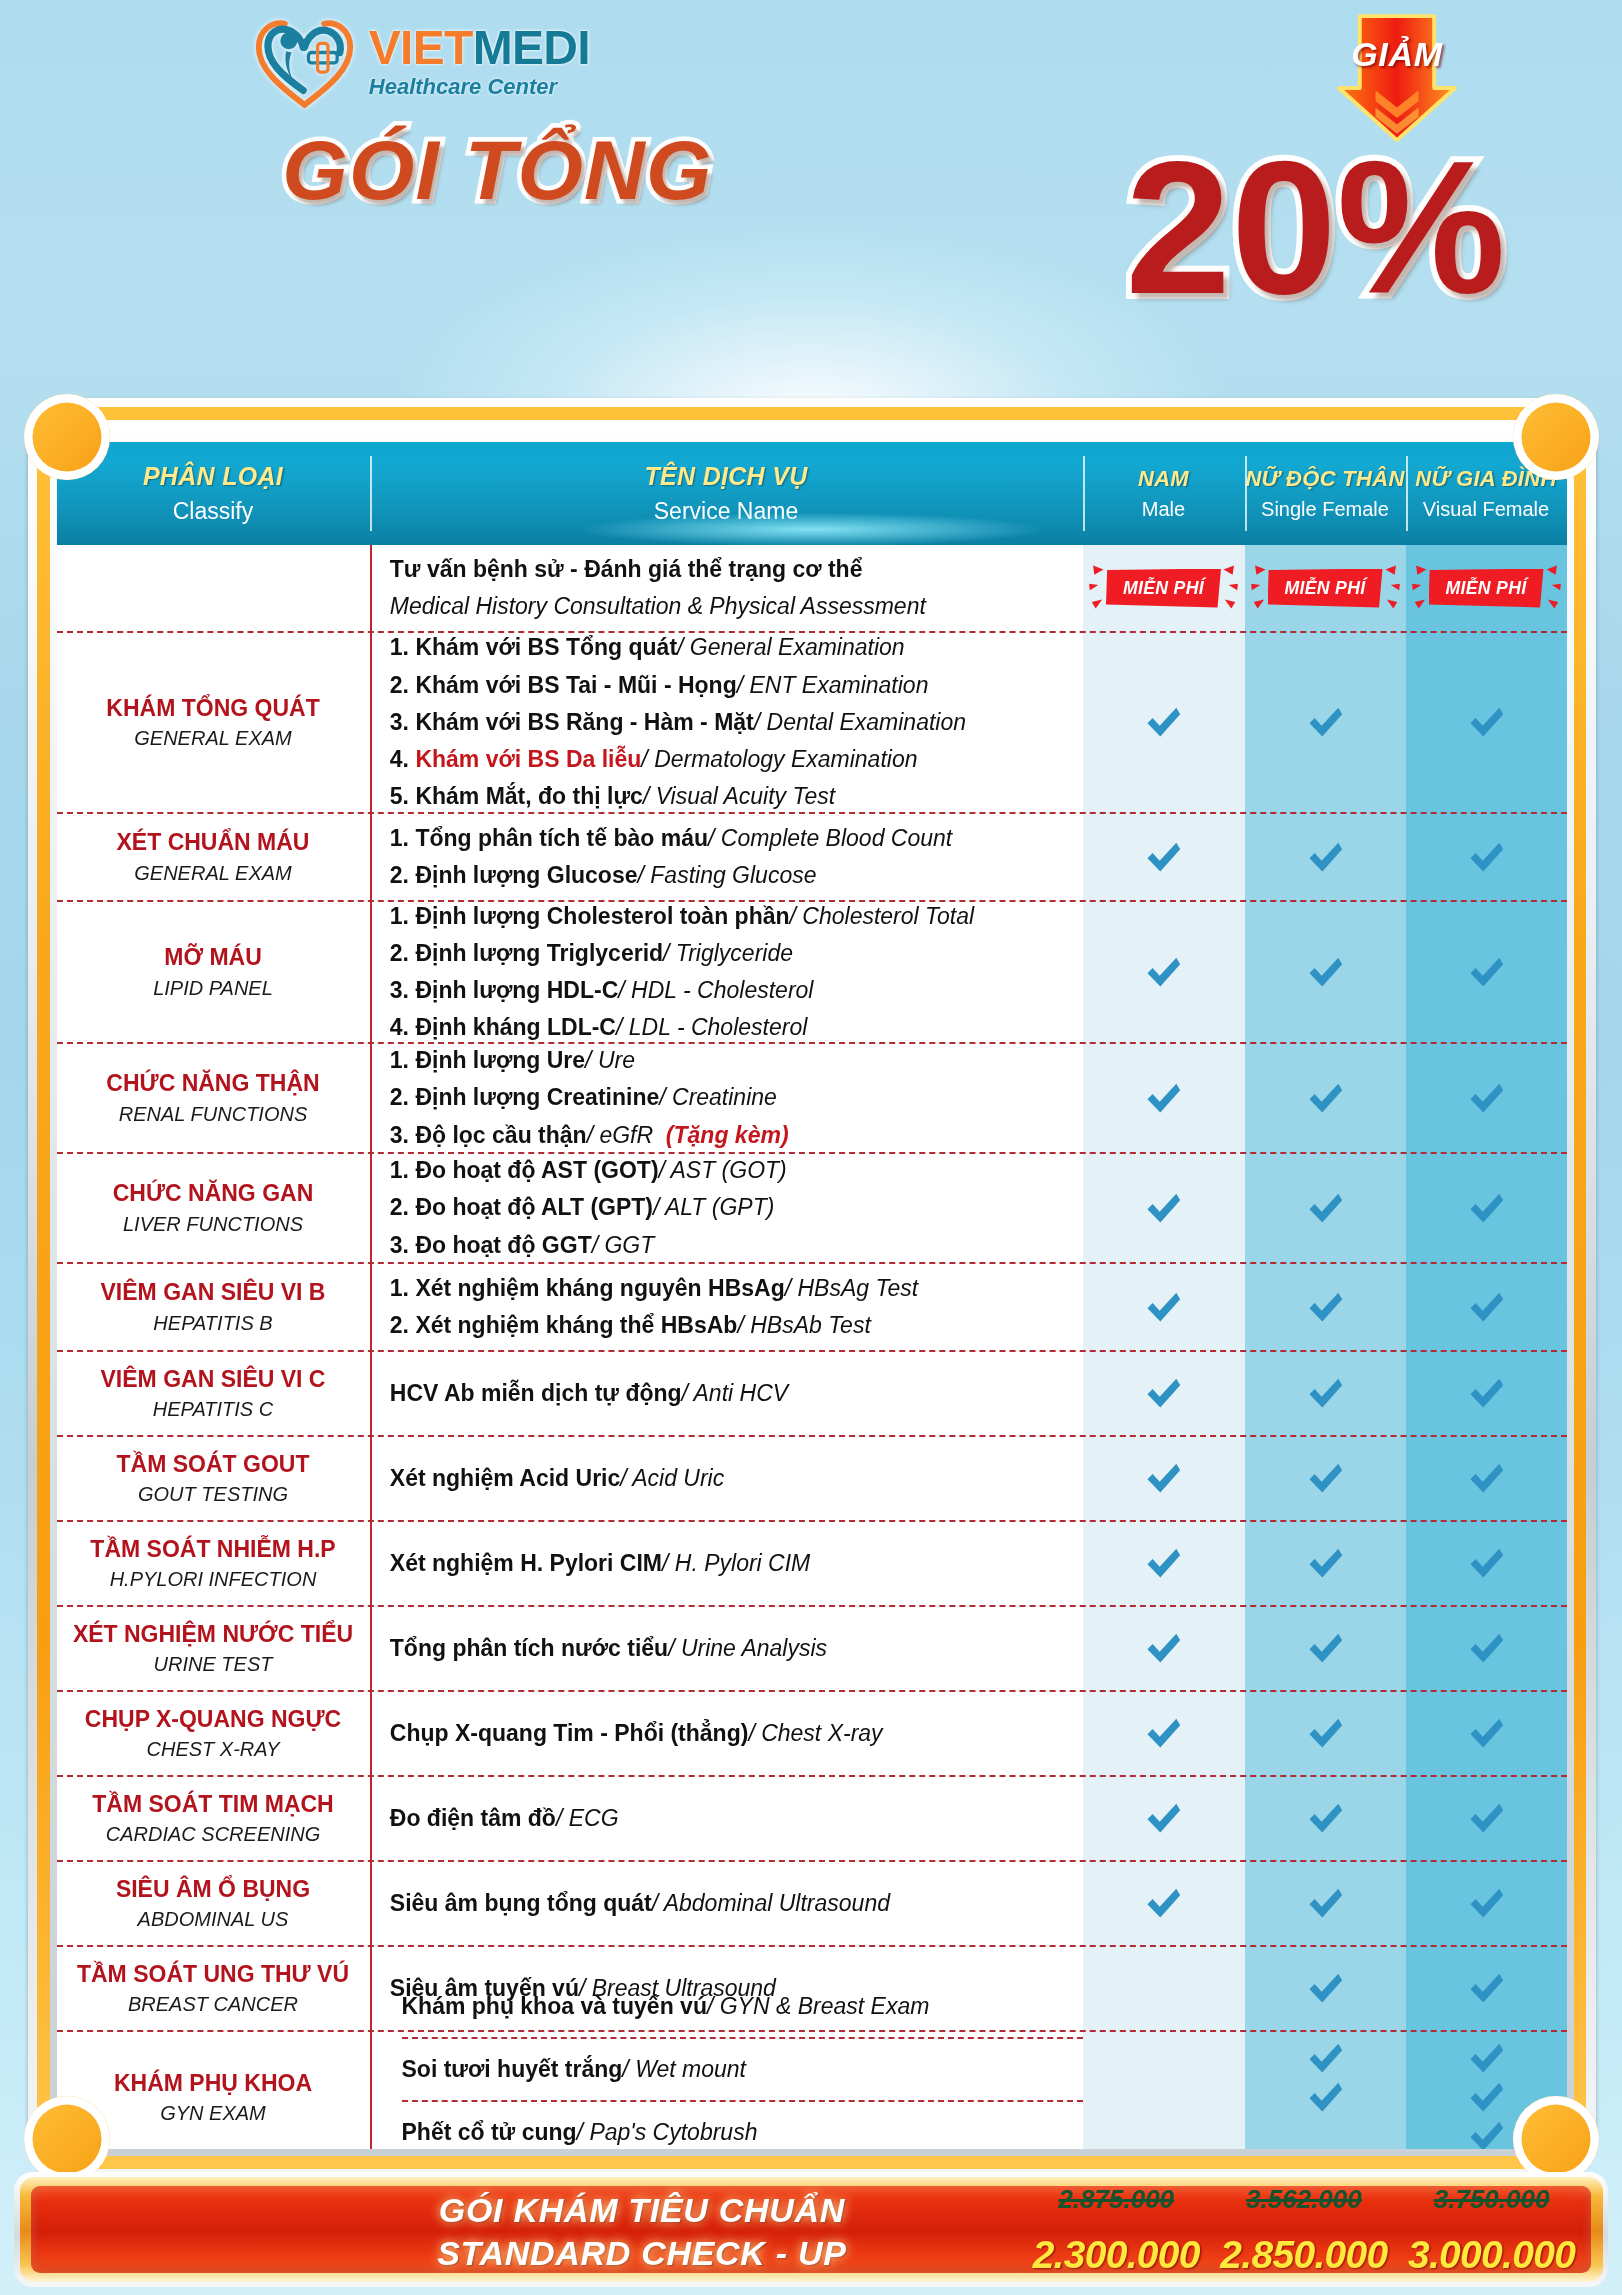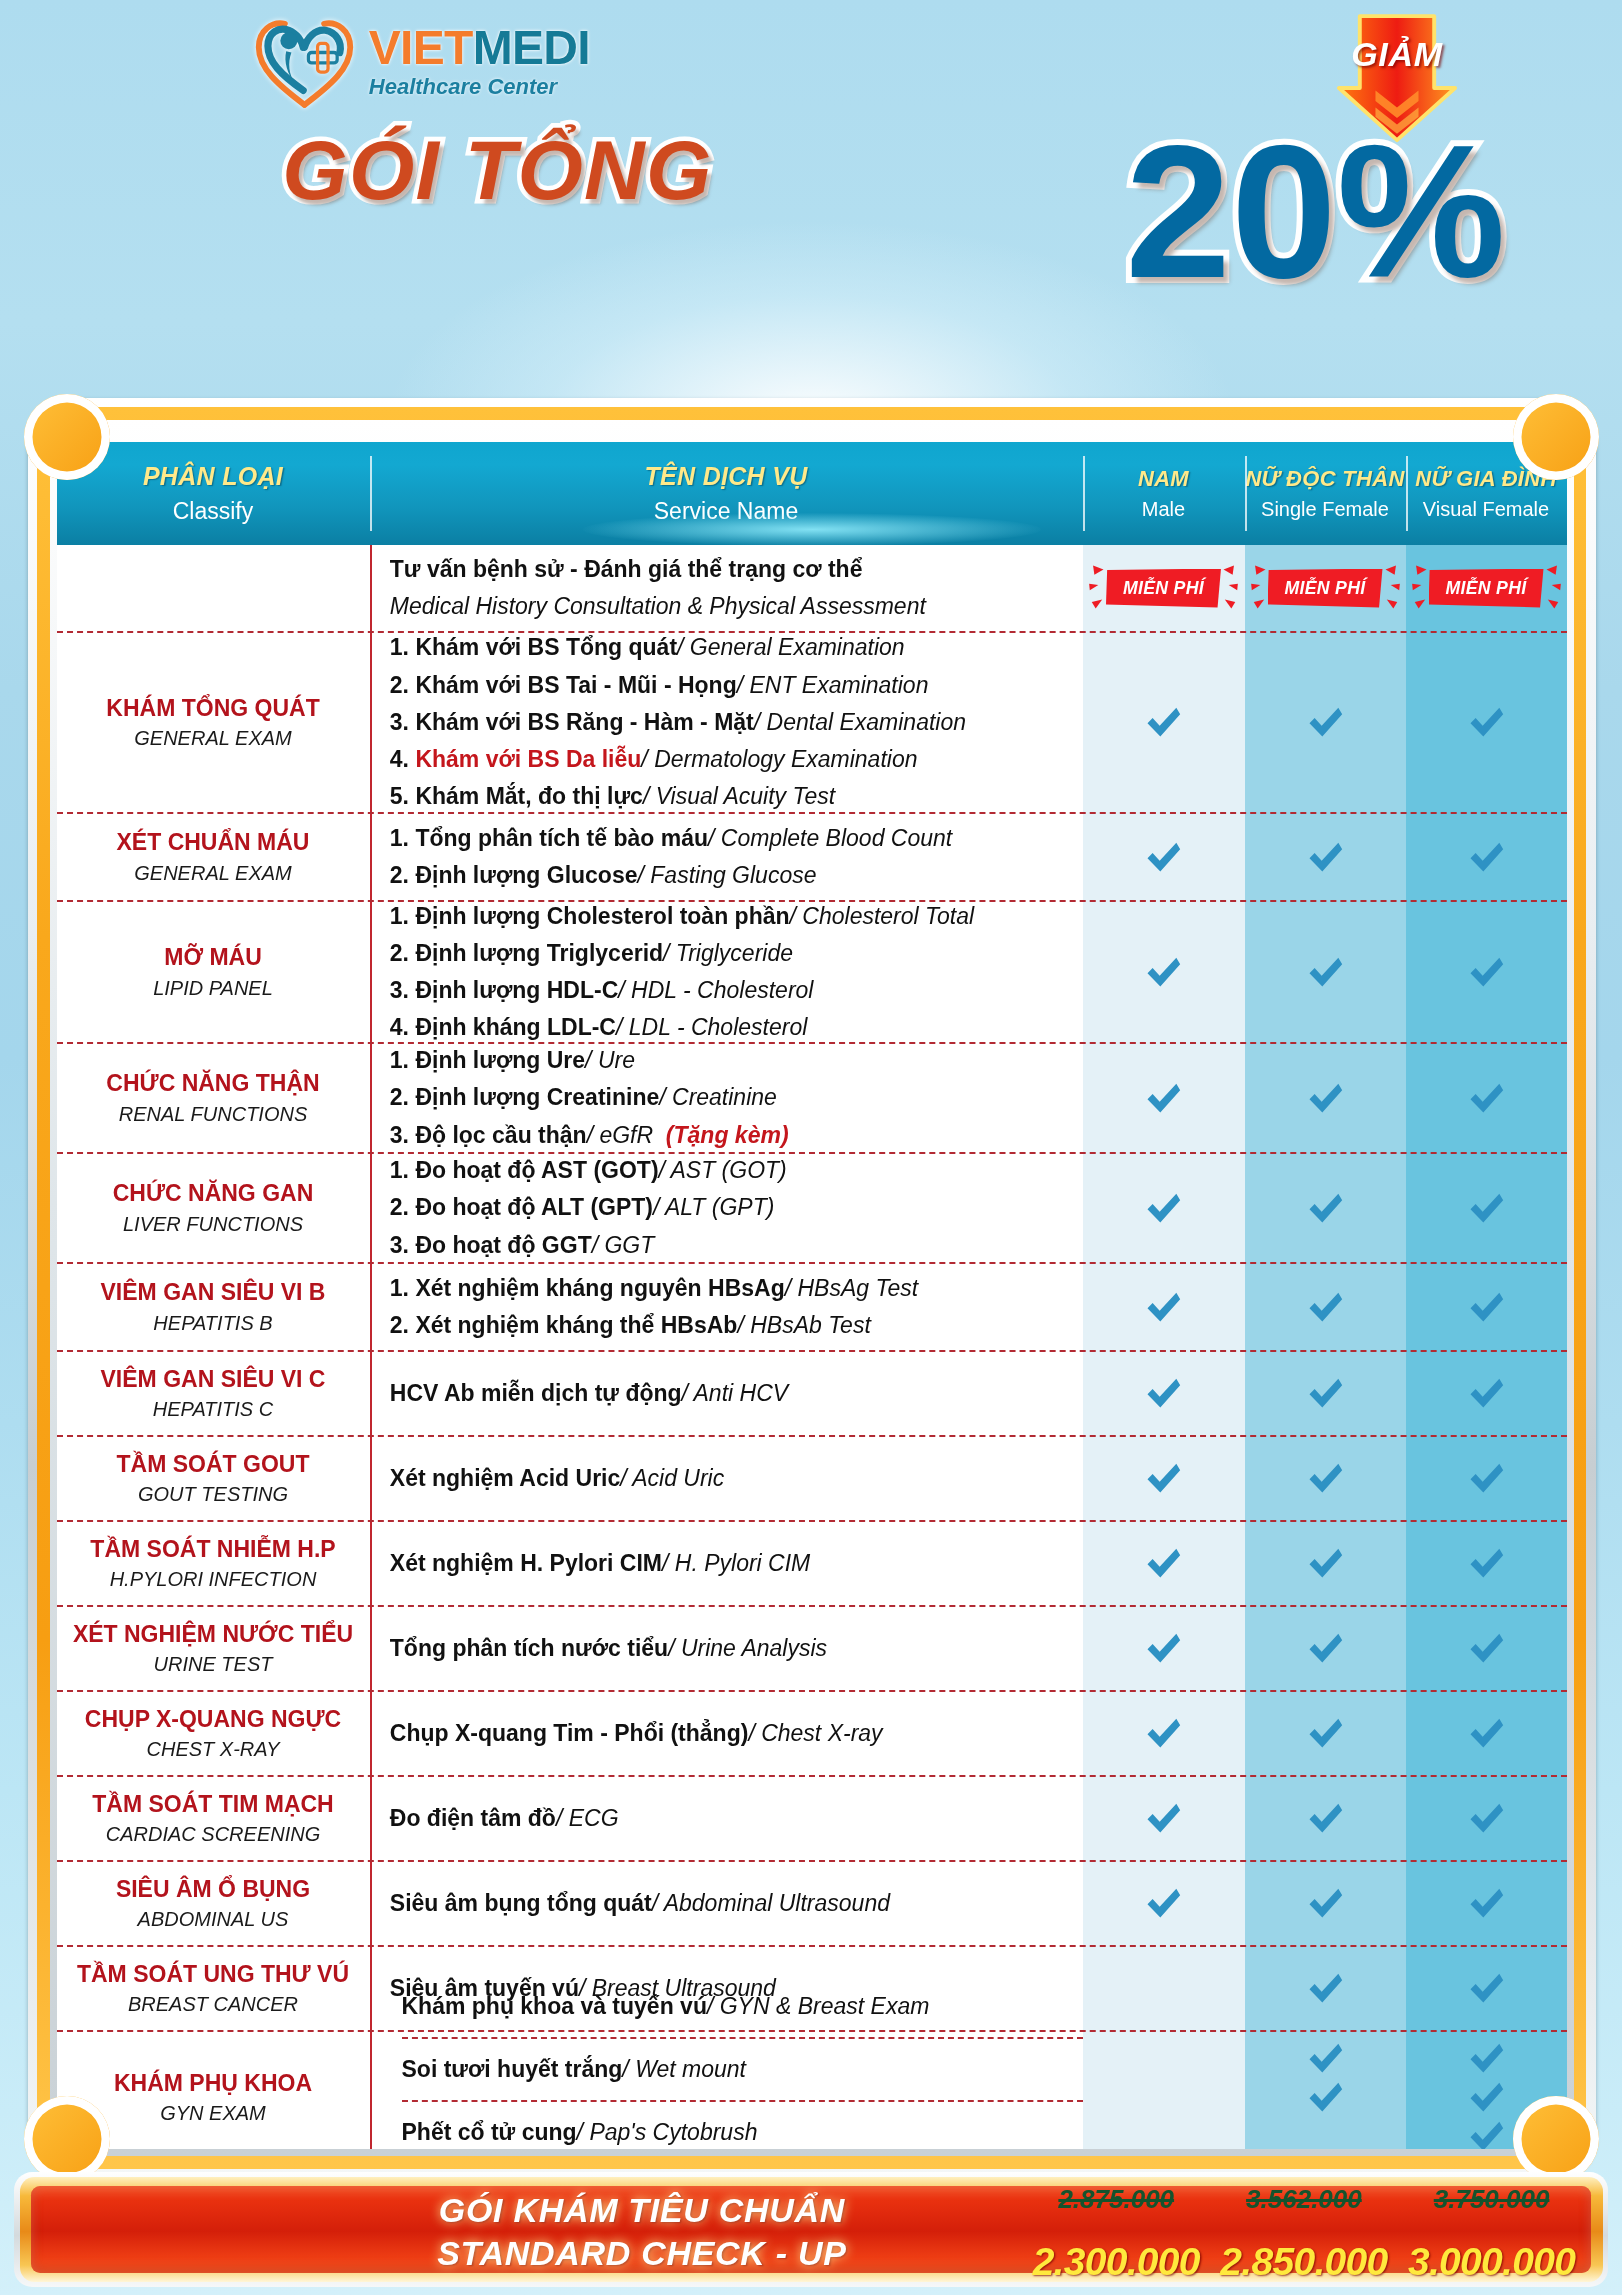--- a/index.html
+++ b/index.html
@@ -36,23 +36,23 @@
     text-shadow: 3.9px 4.6px 3.3px rgba(90,50,30,0.35);
   }
   .promo-title .l1 { font-size:84px; line-height:1.0; }
   .promo-title .l2 { font-size:98px; line-height:1.05; display:block; margin-top:1.3px; }
 
   .giam-badge { position:absolute; left:1335px; top:11.8px; width:124px; height:131px; }
   .giam-label { position:absolute; left:0; top:23.6px; width:124px; text-align:center;
                 font-size:34px; font-weight:bold; font-style:italic; color:#ffffff;
                 text-shadow: 2px 2px 2.6px rgba(120,0,0,0.65); letter-spacing:0.7px; }
 
-  .pct { position:absolute; left:1021px; top:116px; width:589px; text-align:center;
+  .pct { position:absolute; left:1021px; top:132px; width:589px; text-align:center;
          font-family:"Liberation Sans",sans-serif;
-         font-size:190px; font-weight:bold; color:#0369a1; line-height:1;
+         font-size:190px; font-weight:bold; color:#b91c1c; line-height:1;
          -webkit-text-stroke: 11.8px #ffffff; paint-order: stroke fill;
          text-shadow: 5.2px 5.9px 4.6px rgba(90,50,30,0.35); }
 
   
   .frame { position:absolute; left:27.5px; top:398px; width:1568px; height:1780px; }
   .frame-outer {
     position:absolute; inset:0;
     border-radius:42px;
     background:linear-gradient(180deg,#ffffff 0%, #e9eef1 30%, #c7ced2 60%, #f4f7f8 100%);
     box-shadow: 0 2px 4.6px rgba(40,60,70,0.35);
@@ -166,21 +166,21 @@
            display:flex; align-items:center; }
   .f-title { position:absolute; left:366px; top:17px; width:523px; text-align:center; line-height:1.25; }
   .f-title div { font-size:34px; font-weight:bold; font-style:italic; color:#ffffff;
                  text-shadow: 0 0 10.5px rgba(255,255,160,0.9), 1.3px 1.3px 2px rgba(120,0,0,0.6); letter-spacing:0.7px; }
   .f-prices { position:absolute; left:1008px; top:11.8px; width:563px; }
   .f-row { display:flex; }
   .f-old { flex:1; text-align:center; font-size:26px; font-weight:bold; font-style:italic; color:#14532d;
            text-decoration:line-through; text-decoration-thickness:2.6px; letter-spacing:0px; }
   .f-new { flex:1; text-align:center; font-size:39px; font-weight:bold; font-style:italic; color:#ffe93d;
            text-shadow: 1.3px 1.3px 2px rgba(120,0,0,0.7); letter-spacing:-0.7px; }
-  .f-row.new { margin-top:25px;align-items:center; }
+  .f-row.new { margin-top:18px;align-items:center; }
 </style>
 </head>
 <body>
 
 <div class="header">
 
   <div class="logo-wrap">
     <svg class="logo-mark" viewBox="0 0 160 150">
       <path d="M80 142 C 40 112, 10 86, 10 54 C 10 28, 30 14, 50 18" fill="none" stroke="#f47c2c" stroke-width="9" stroke-linecap="round"></path>
       <path d="M80 142 C 120 112, 150 86, 150 54 C 150 28, 130 14, 110 18" fill="none" stroke="#f47c2c" stroke-width="9" stroke-linecap="round"></path>

